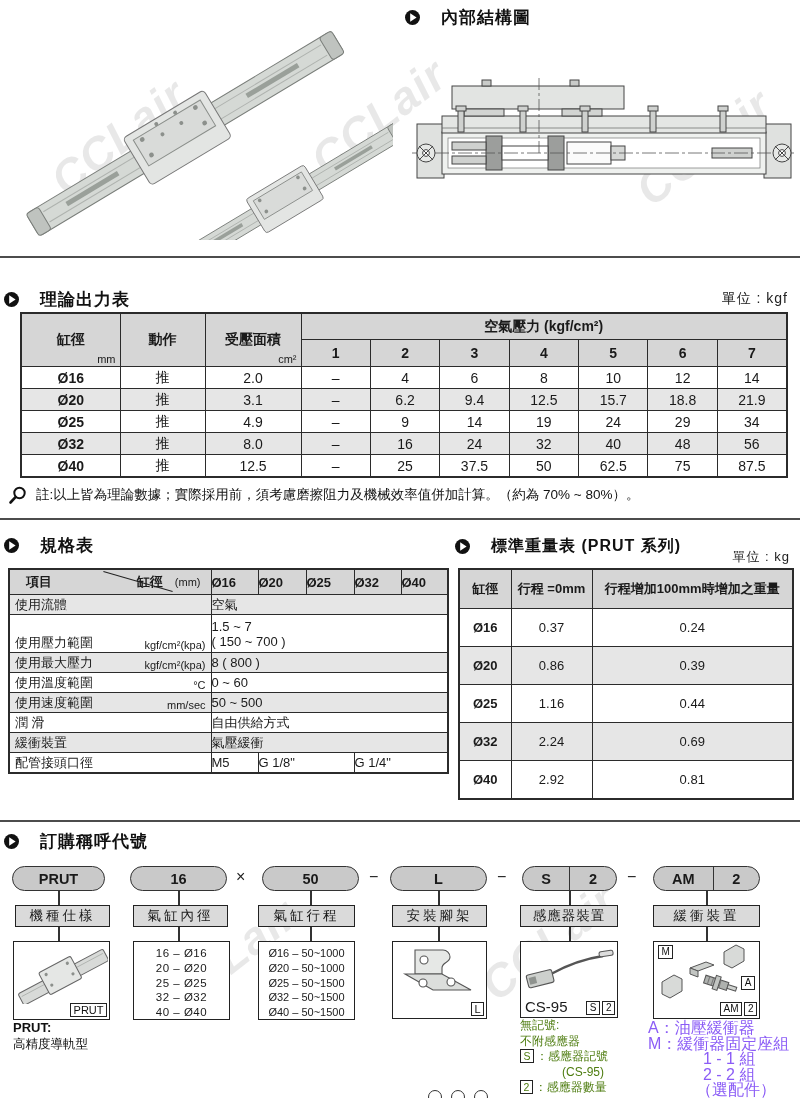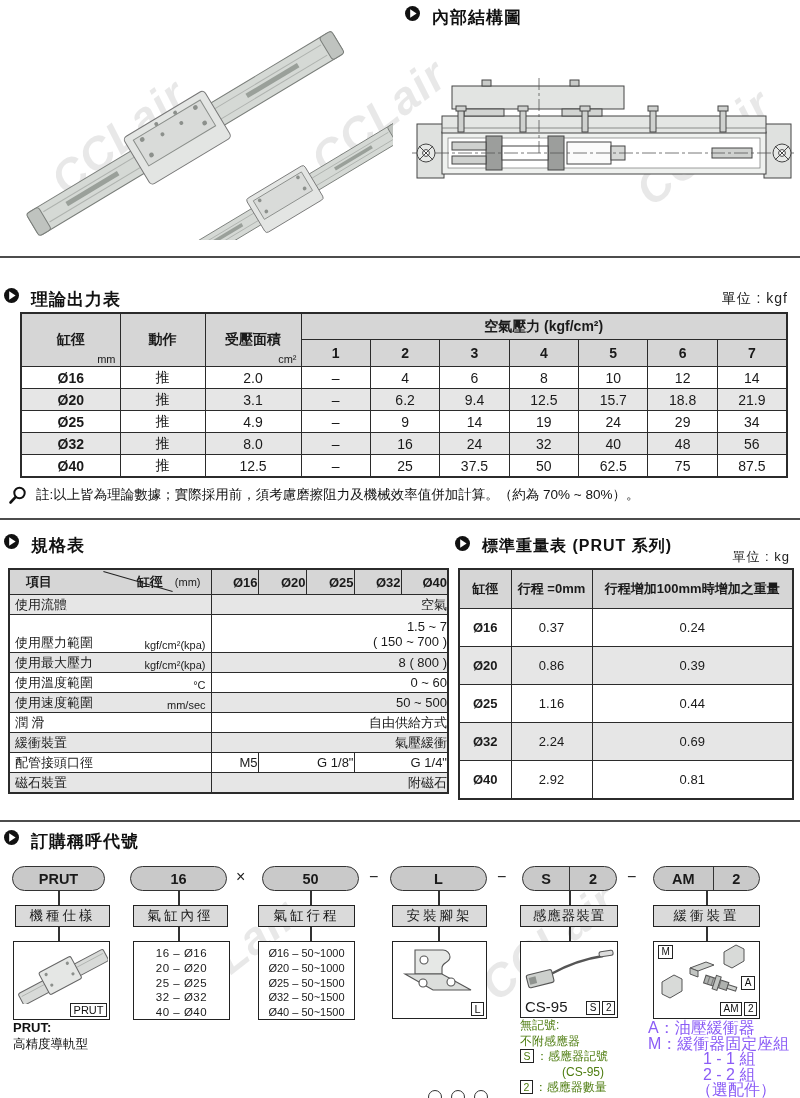--- a/index.html
+++ b/index.html
@@ -3,39 +3,39 @@
 <meta charset="utf-8">
 <style>
   html,body{margin:0;padding:0}
   body{width:800px;height:1098px;position:relative;overflow:hidden;background:#fff;
        font-family:"Liberation Sans","DejaVu Sans",sans-serif;color:#1a1a1a}
   .abs{position:absolute}
   
   .wm{position:absolute;font-style:italic;font-weight:bold;font-size:46px;
       color:rgba(0,0,0,0.09);transform:rotate(-38deg);letter-spacing:1px;white-space:nowrap;pointer-events:none}
   
-  .sec-title{position:absolute;display:flex;align-items:flex-start;gap:12px;font-weight:bold;font-size:17px;color:#111;letter-spacing:1px}
+  .sec-title{position:absolute;display:flex;align-items:center;gap:21px;font-weight:bold;font-size:17px;color:#111;letter-spacing:1px}
   .bullet{width:15px;height:15px;flex:0 0 auto}
   .unit-label{position:absolute;font-size:14px;color:#222;letter-spacing:1px}
   .sep{position:absolute;left:0;width:800px;height:0;border-top:2px solid #4c4c4c}
   
   table{border-collapse:collapse;table-layout:fixed}
   .out-table{position:absolute;left:20px;top:312px;width:766px;border:2px solid #2b2b2b}
   .out-table th,.out-table td{border:1px solid #2b2b2b;text-align:center;font-size:14px;padding:0;overflow:hidden}
   .out-table thead th{background:#d6d6d6;font-weight:bold}
   .out-table thead tr:first-child th{height:25px}
   .out-table thead tr:last-child th{height:26px}
   .out-table tbody td{height:21px;background:#fff}
   .out-table tbody tr:nth-child(even) td{background:#e6e6e6}
   .out-table tbody td:first-child{font-weight:bold}
   .rel{position:relative}
   .corner-sub{position:absolute;right:4px;bottom:1px;font-size:11px;font-weight:normal}
   .note-row{position:absolute;left:8px;top:485px;display:flex;align-items:center;gap:8px;font-size:13.5px;color:#111;width:784px}
   .spec-table{position:absolute;left:8px;top:568px;width:439px;border:2px solid #2b2b2b}
-  .spec-table th,.spec-table td{border:1px solid #2b2b2b;font-size:13px;padding:0;text-align:right;overflow:hidden}
+  .spec-table th,.spec-table td{border:1px solid #2b2b2b;font-size:13px;padding:0;text-align:left;overflow:hidden}
   .spec-table thead th{background:#d6d6d6;height:24px;font-weight:bold}
   .spec-table tbody td{height:19px;background:#fff}
   .spec-table tr.gray td{background:#e6e6e6}
   .lab-cell{text-align:left}
   .lr{display:flex;justify-content:space-between;align-items:flex-end;padding:0 5px}
   .lr .u{font-size:11px;padding-bottom:1px}
   .diag-cell{position:relative;text-align:left}
   .diag-line{position:absolute;left:92px;top:11px;width:72px;height:1px;background:#222;transform:rotate(16deg)}
   .diag-wrap{display:flex;justify-content:space-between;align-items:center;padding:0 10px 0 16px}
   .diag-wrap .mm{font-size:11px;font-weight:normal;margin-left:12px}
@@ -405,29 +405,20 @@
       <td class="lab-cell">
           <div class="lr">
             <span>配管接頭口徑</span>
             <span class="u"></span>
           </div>
         </td>
       <td>M5</td>
       <td colspan="2">G 1/8"</td>
       <td colspan="2">G 1/4"</td>
     </tr>
-    <tr class="gray">
-      <td class="lab-cell">
-          <div class="lr">
-            <span>磁石裝置</span>
-            <span class="u"></span>
-          </div>
-        </td>
-      <td colspan="5">附磁石</td>
-    </tr>
   </tbody>
 </table>
 
 <div class="sec-title" style="left:455px;top:536px;font-size:16px">
   <svg class="bullet" viewBox="0 0 15 15">
       <circle cx="7.5" cy="7.5" r="7.5" fill="#111"></circle>
       <path d="M5.2 3.2 L11.6 7.5 L5.2 11.8 Z" fill="#fff"></path>
     </svg>
   <span>標準重量表 (PRUT 系列)</span>
 </div>

